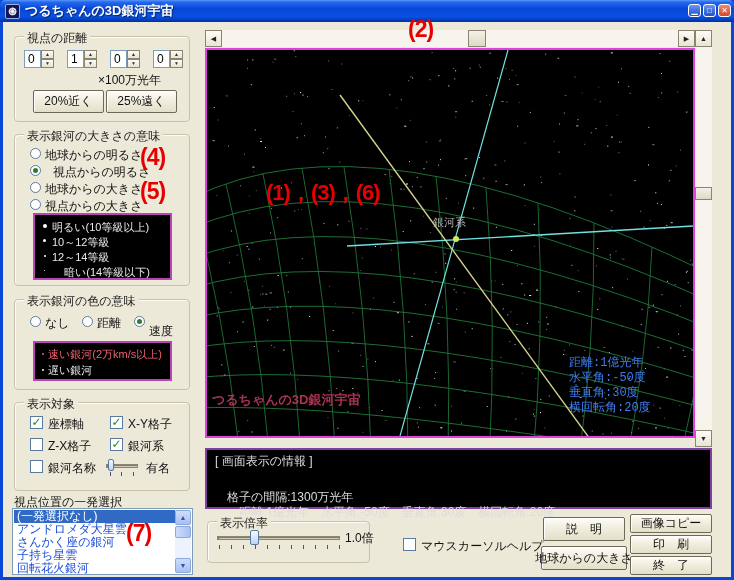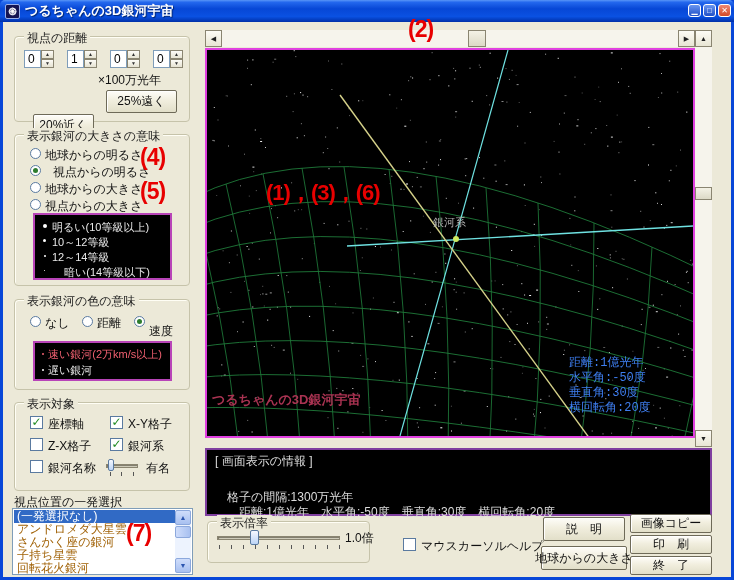--- a/index.html
+++ b/index.html
@@ -34,41 +34,41 @@
   .radio{position:absolute;width:11px;height:11px;border-radius:50%;background:#fff;border:1px solid #5a7aa0;}
   .radio .dot{position:absolute;left:2px;top:2px;width:5px;height:5px;border-radius:50%;background:#2E7D2E;}
   .check{position:absolute;width:13px;height:13px;background:#fff;border:1px solid #5a7aa0;
     font-size:12px;line-height:11px;text-align:center;color:#1F8A1F;font-weight:bold;}
   .legendbox{position:absolute;background:#000;border:2px solid #b844b8;}
   .legend-item{position:absolute;font-size:11px;color:#e8e8e8;white-space:nowrap;}
   .sdot{position:absolute;border-radius:50%;background:#fff;}
   
   .listbox{position:absolute;background:#fff;border:1px solid #7F9DB9;}
   .lrow{position:absolute;left:1px;right:17px;height:13px;font-size:12px;line-height:13px;
-    padding-left:3px;color:#a16207;white-space:nowrap;overflow:hidden;}
+    padding-left:3px;color:#1d4ed8;white-space:nowrap;overflow:hidden;}
   .lrow.sel{background:#316AC5;color:#fff;}
   .lscroll{position:absolute;right:1px;top:1px;bottom:1px;width:16px;background:#EDF3FE;}
   .lsbtn{position:absolute;left:0;width:16px;height:15px;background:linear-gradient(180deg,#cfddfb,#a8c0f0);
     border:1px solid #8CA8DC;border-radius:2px;color:#2C56B0;font-size:7px;line-height:13px;text-align:center;}
   .lsthumb{position:absolute;left:0;width:16px;background:linear-gradient(90deg,#cfddfb,#a8c0f0);
     border:1px solid #8CA8DC;border-radius:2px;}
   
   .track{position:absolute;background:#f6f4ec;}
   .sbtn{position:absolute;background:linear-gradient(180deg,#fdfcf5,#e8e5d4);border:1px solid #8a8571;
     color:#222;font-size:7px;display:flex;align-items:center;justify-content:center;}
   .sthumb{position:absolute;background:linear-gradient(180deg,#f4f2e6,#dcd9c6);border:1px solid #8a8571;}
   
   .canvas{position:absolute;left:205px;top:48px;width:490px;height:390px;background:#000;border:2px solid #E040E0;}
   .canvas svg{position:absolute;left:0;top:0;}
   .watermark{position:absolute;left:5px;top:341px;font-size:13px;font-weight:bold;color:#aa3352;}
   .hud{position:absolute;left:362px;top:306px;font-size:12px;line-height:15px;color:#3e7ef0;white-space:nowrap;font-family:Liberation Mono, monospace;}
   .center-label{position:absolute;left:226px;top:165px;font-size:11px;color:#b0b0b0;}
   .annot{position:absolute;color:#e80000;font-weight:bold;font-size:23px;white-space:nowrap;z-index:30;letter-spacing:-1px;}
   
-  .infopanel{position:absolute;left:205px;top:448px;width:507px;height:68px;background:#000;border:2px solid #8040A0;}
+  .infopanel{position:absolute;left:205px;top:448px;width:507px;height:61px;background:#000;border:2px solid #8040A0;}
   .info-line{position:absolute;font-size:12px;color:#dcdcdc;white-space:nowrap;}
   
   .slider-track{position:absolute;height:4px;background:#d8d5c2;border:1px solid #8a8571;
     box-shadow:inset 1px 1px 1px #7a7666;}
   .slider-thumb{position:absolute;width:9px;height:15px;background:linear-gradient(180deg,#f6f9ff,#bcd4f6);
     border:1px solid #5a7aa0;border-radius:2px;}
   .tick{position:absolute;width:1px;height:4px;background:#555;}
 </style>
 </head>
 <body>
@@ -103,21 +103,21 @@
       <span>▲</span>
       <span>▼</span>
     </div>
   <div class="field" style="left:153px;top:50px;">0</div>
   <div class="spin" style="left:170px;top:50px;">
       <span>▲</span>
       <span>▼</span>
     </div>
 
   <span class="lbl" style="left:98px;top:72px;">×100万光年</span>
-  <div class="xbtn" style="left:33px;top:90px;width:61px;height:23px;margin-top:24px;">20%近く</div>
+  <div class="xbtn" style="left:33px;top:90px;width:71px;height:23px;">20%近く</div>
   <div class="xbtn" style="left:106px;top:90px;width:71px;height:23px;">25%遠く</div>
 
   <div class="group" style="left:14px;top:134px;width:176px;height:152px;"></div>
   <span class="gtitle" style="left:24px;top:128px;">表示銀河の大きさの意味</span>
 
   <span class="radio" style="left:30px;top:148px;"></span>
   <span class="lbl" style="left:45px;top:147px;">地球からの明るさ</span>
   <span class="radio" style="left:30px;top:165px;">
       <span class="dot"></span>
     </span>

